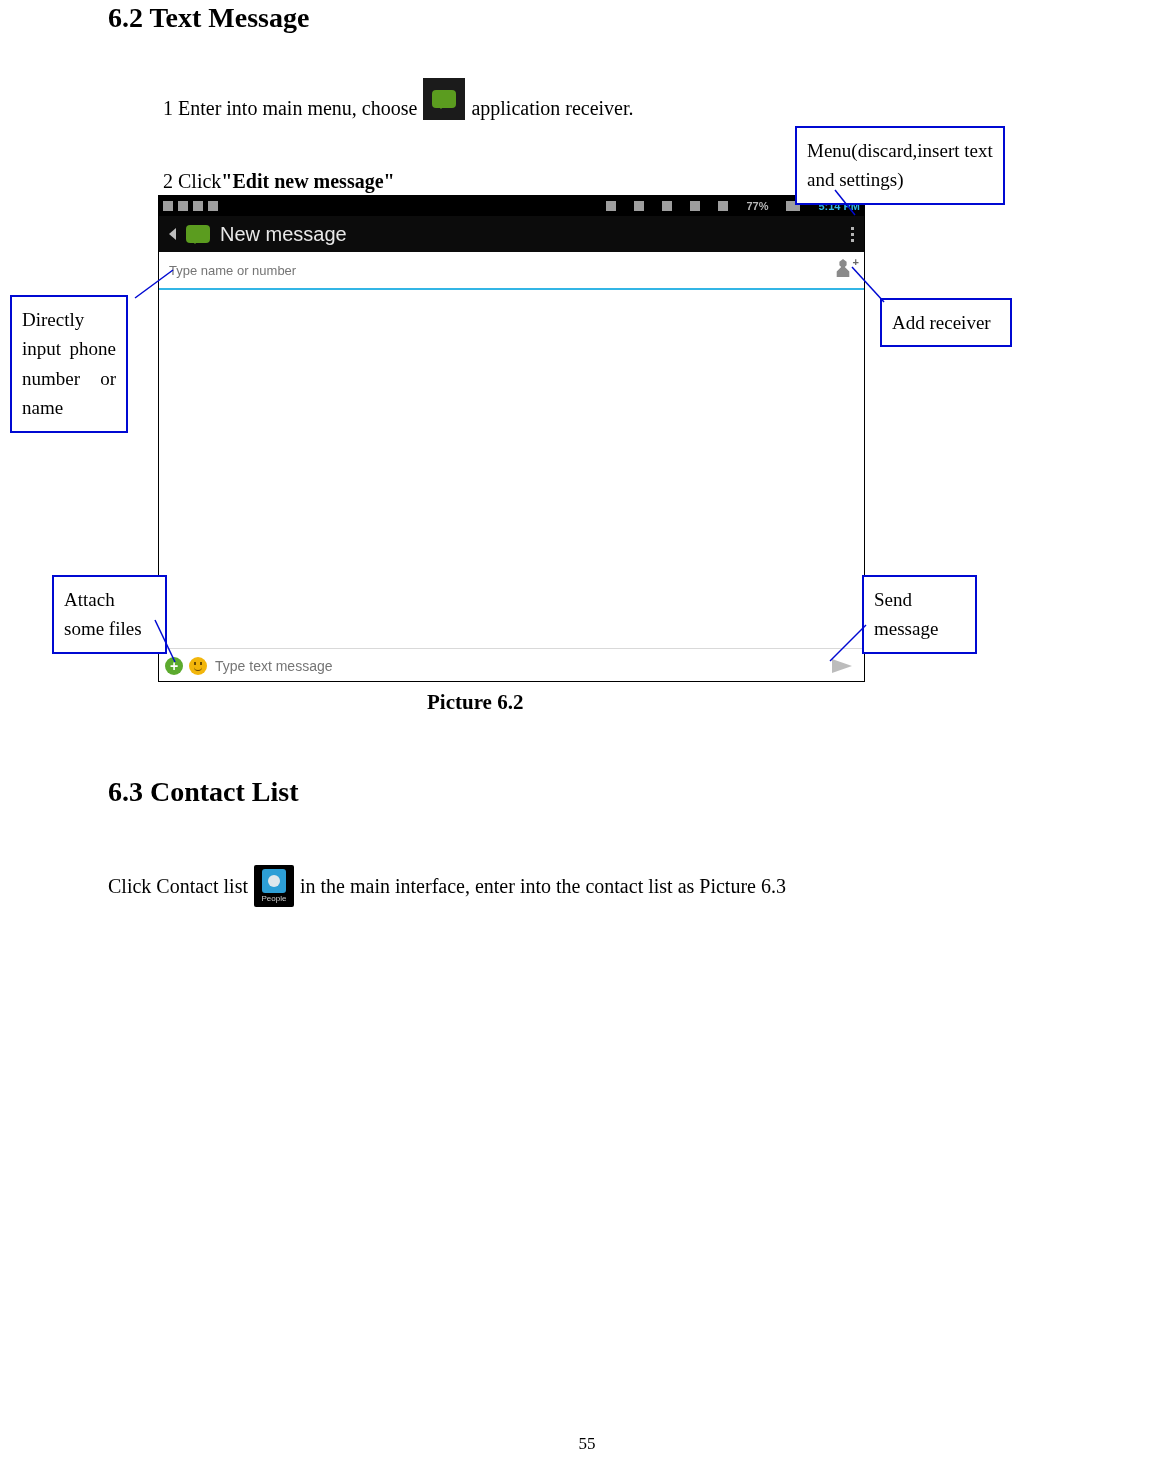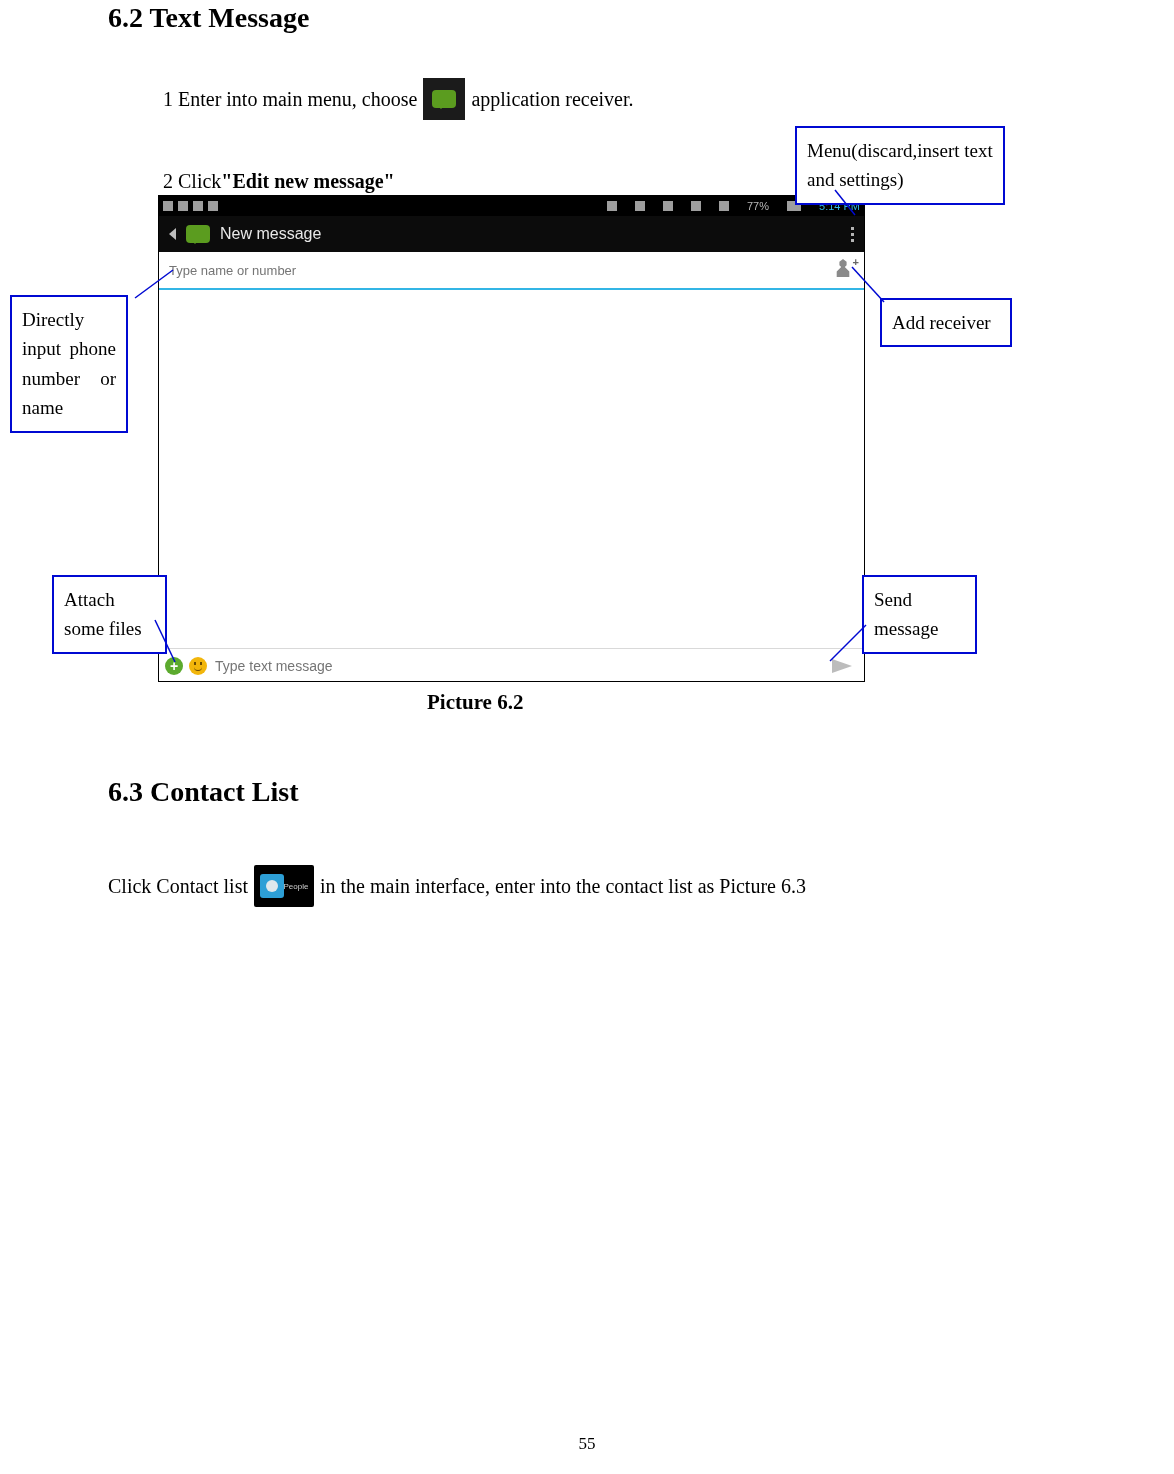--- a/index.html
+++ b/index.html
@@ -20,21 +20,21 @@
     }
     .h2-62 { top: 2px; }
     .h2-63 { top: 776px; }
 
     .step1 {
       position: absolute;
       left: 163px;
       top: 78px;
       font-size: 20px;
       display: flex;
-      align-items: center;
+      align-items: flex-end;
     }
     .step2 {
       position: absolute;
       left: 163px;
       top: 170px;
       font-size: 20px;
     }
     .step2 .bold { font-weight: bold; }
 
     .step3 {
@@ -66,25 +66,25 @@
     .icon-msg-bubble::after {
       content: '';
       position: absolute;
       left: 5px;
       bottom: -5px;
       border: 4px solid transparent;
       border-top-color: #5b9c1f;
     }
     .icon-people {
       display: inline-flex;
-      width: 60px;
+      width: 40px;
       height: 42px;
       background: #000;
       margin: 0 6px;
-      flex-direction: row;
+      flex-direction: column;
       align-items: center;
       justify-content: center;
       border-radius: 2px;
     }
     .icon-people-face {
       width: 24px;
       height: 24px;
       background: #2d9fd6;
       border-radius: 3px;
       display: flex;
@@ -118,35 +118,35 @@
     .statusbar {
       height: 20px;
       background: #000;
       color: #bfbfbf;
       display: flex;
       align-items: center;
       font-size: 11px;
       padding: 0 4px;
       justify-content: space-between;
     }
-    .statusbar .right { display: flex; align-items: center; gap: 18px; }
+    .statusbar .right { display: flex; align-items: center; gap: 18px; font-weight: bold; }
     .statusbar .batt { color: #b7b7b7; }
     .statusbar .time { color: #33b5e5; }
     .statusbar .glyph { width: 10px; height: 10px; background: #9e9e9e; }
     .statusbar .left { display: flex; gap: 5px; align-items: center; }
 
     .appbar {
       height: 36px;
       background: #0c0c0c;
       display: flex;
       align-items: center;
       justify-content: space-between;
       padding: 0 10px;
       color: #e8e8e8;
-      font-size: 16px;
+      font-size: 20px;
     }
     .appbar .left { display: flex; align-items: center; gap: 8px; }
     .appbar .back-chevron {
       width: 0; height: 0;
       border-top: 6px solid transparent;
       border-bottom: 6px solid transparent;
       border-right: 7px solid #bdbdbd;
     }
     .appbar .app-icon {
       width: 28px; height: 28px;

